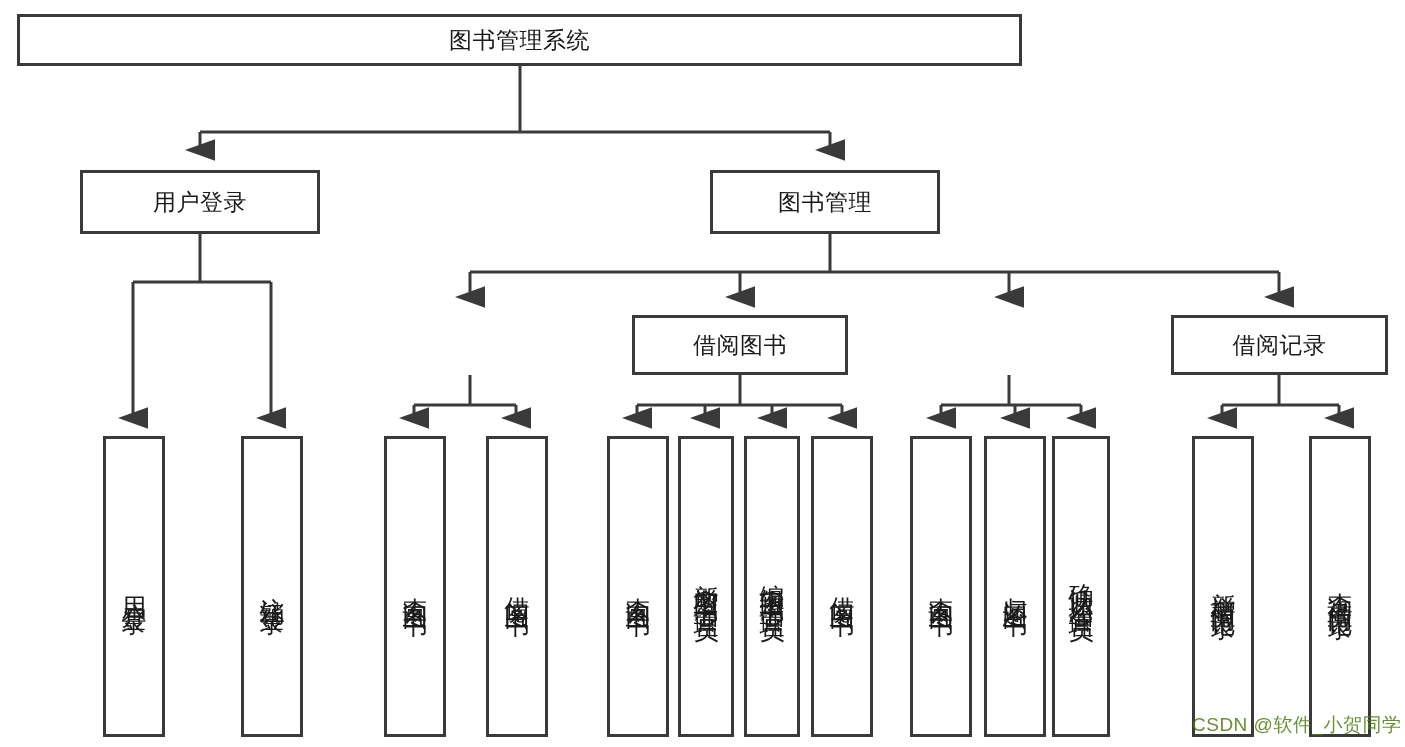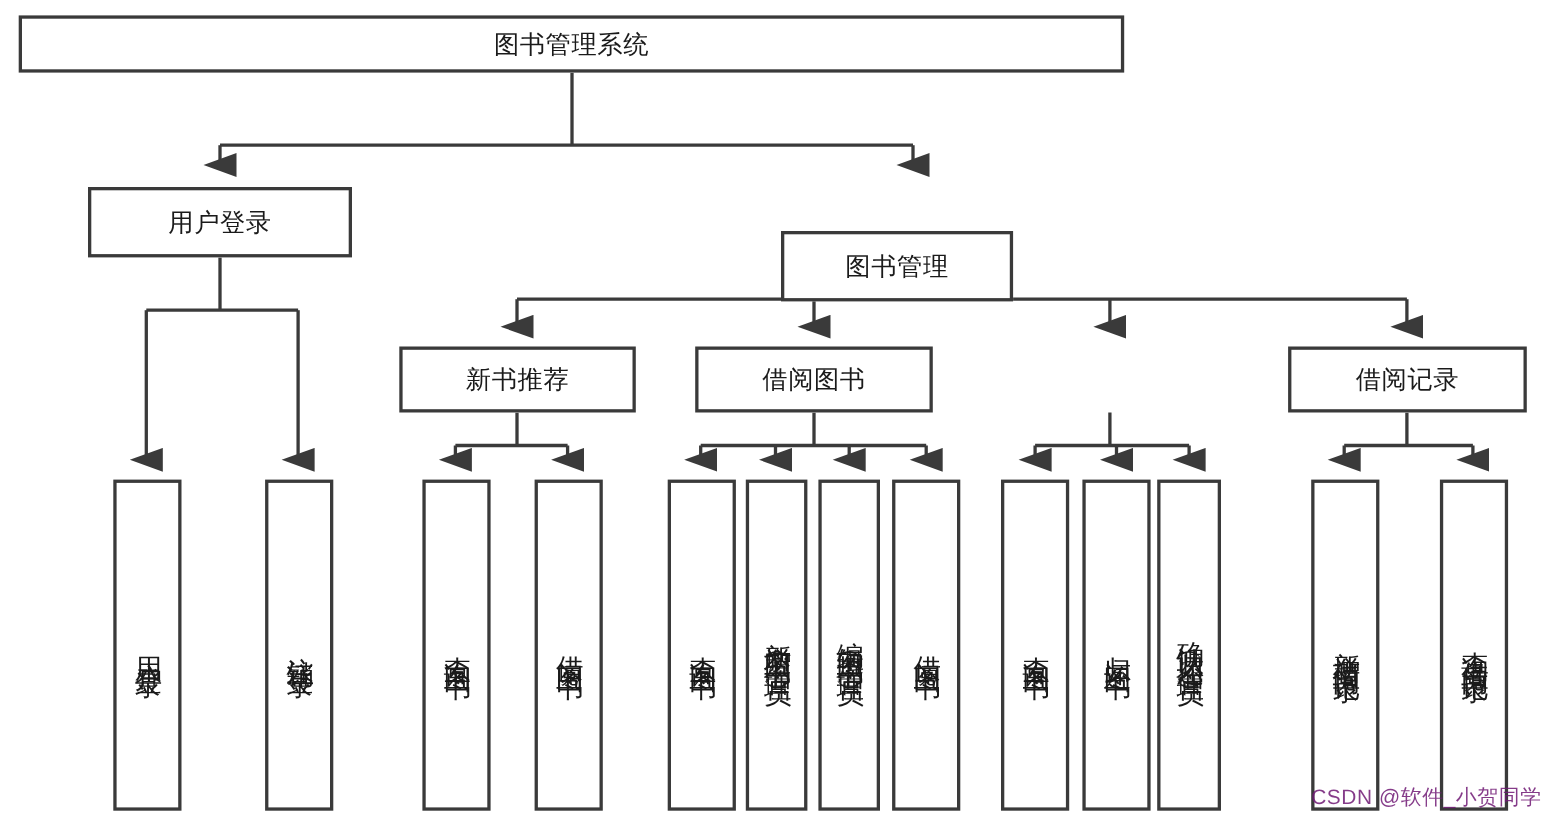--- a/index.html
+++ b/index.html
@@ -52,21 +52,21 @@
     top: 0;
     width: 1405px;
     height: 747px;
     pointer-events: none;
   }
   .watermark {
     position: absolute;
     left: 1192px;
     top: 712px;
     font-size: 19px;
-    color: #701a75;
+    color: #4d7c0f;
     opacity: 0.85;
     white-space: nowrap;
     letter-spacing: 0.5px;
   }
 </style>
 </head>
 <body>
 
 <div id="canvas">
 
@@ -120,27 +120,24 @@
     </g>
   </svg>
 
   <div class="node horiz" style="left:17px; top:14px; width:1005px; height:52px;">
     <span>图书管理系统</span>
   </div>
 
   <div class="node horiz" style="left:80px; top:170px; width:240px; height:64px;">
     <span>用户登录</span>
   </div>
-  <div class="node horiz" style="left:710px; top:170px; width:211px; height:64px;margin-top:40px;">
+  <div class="node horiz" style="left:710px; top:170px; width:230px; height:64px;">
     <span>图书管理</span>
   </div>
 
-  <div class="node horiz" style="left:363px; top:315px; width:215px; height:60px;">
-    <span>新书推荐</span>
-  </div>
   <div class="node horiz" style="left:632px; top:315px; width:216px; height:60px;">
     <span>借阅图书</span>
   </div>
   <div class="node horiz" style="left:1171px; top:315px; width:217px; height:60px;">
     <span>借阅记录</span>
   </div>
 
   <div class="node vert" style="left:103px; top:436px; width:62px; height:301px;">
     <span>用户登录</span>
   </div>

